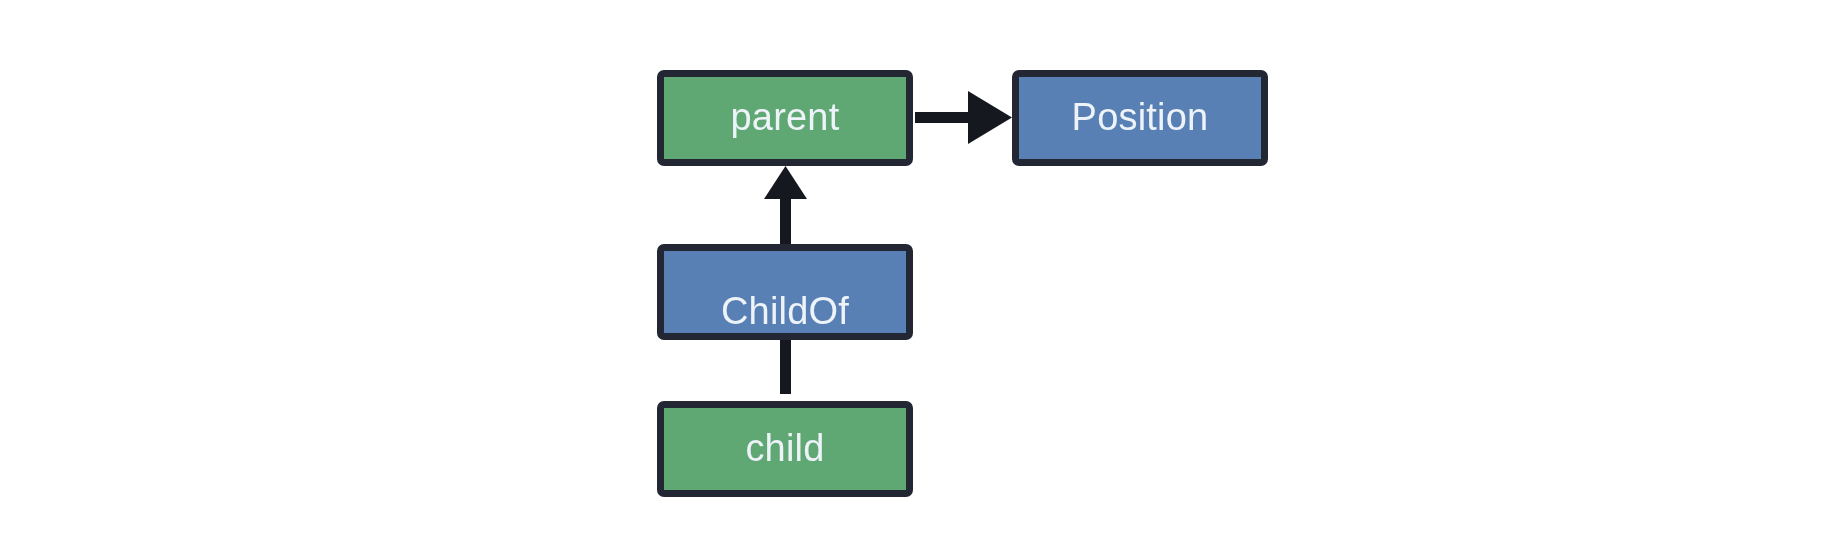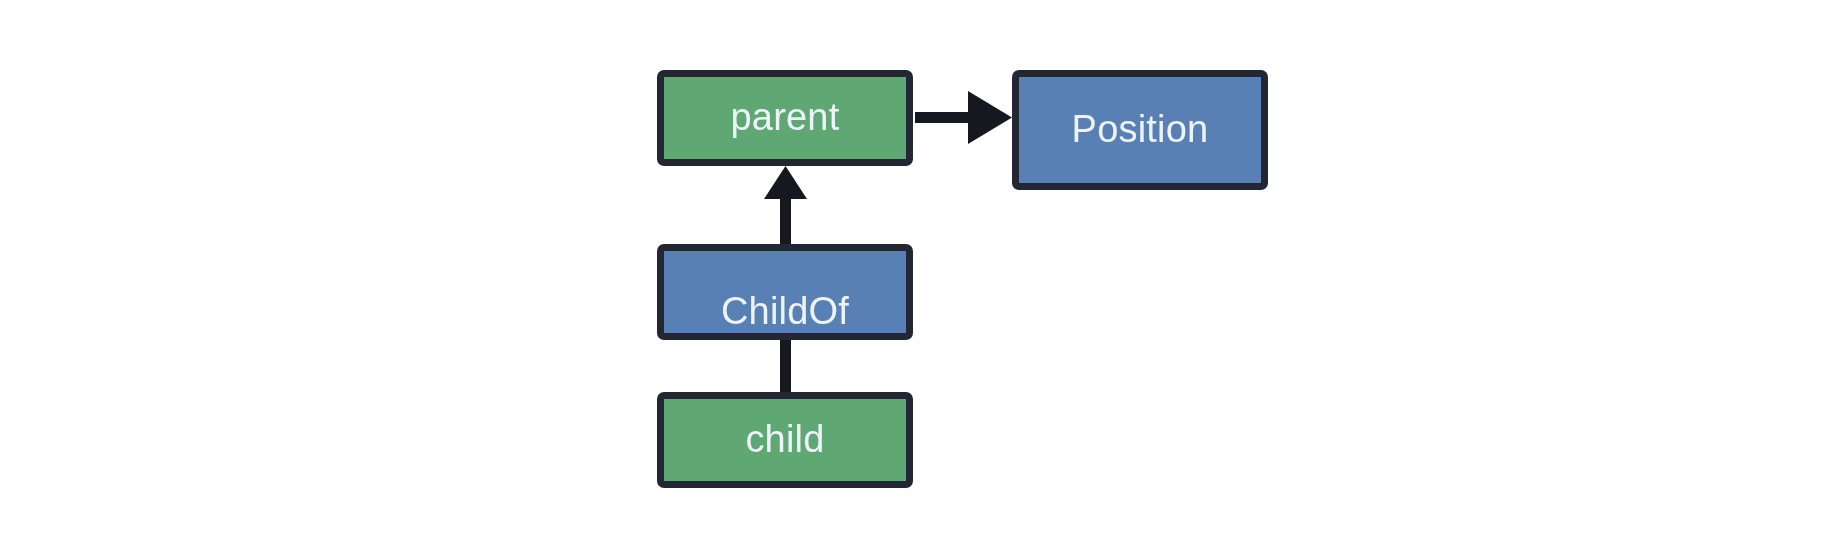--- a/index.html
+++ b/index.html
@@ -52,34 +52,34 @@
     left: 657px;
     top: 70px;
     width: 256px;
     height: 96px;
     background: #5fa873;
   }
   .node-position {
     left: 1012px;
     top: 70px;
     width: 256px;
-    height: 120px;
+    height: 96px;
     background: #5880b4;
   }
   .node-childof {
     left: 657px;
     top: 244px;
     width: 256px;
     height: 96px;
     background: #5880b4;
     align-items: flex-end;
   }
   .node-child {
     left: 657px;
-    top: 392px;
+    top: 401px;
     width: 256px;
     height: 96px;
     background: #5fa873;
   }
 </style>
 </head>
 <body>
 
 <div id="canvas">
 

